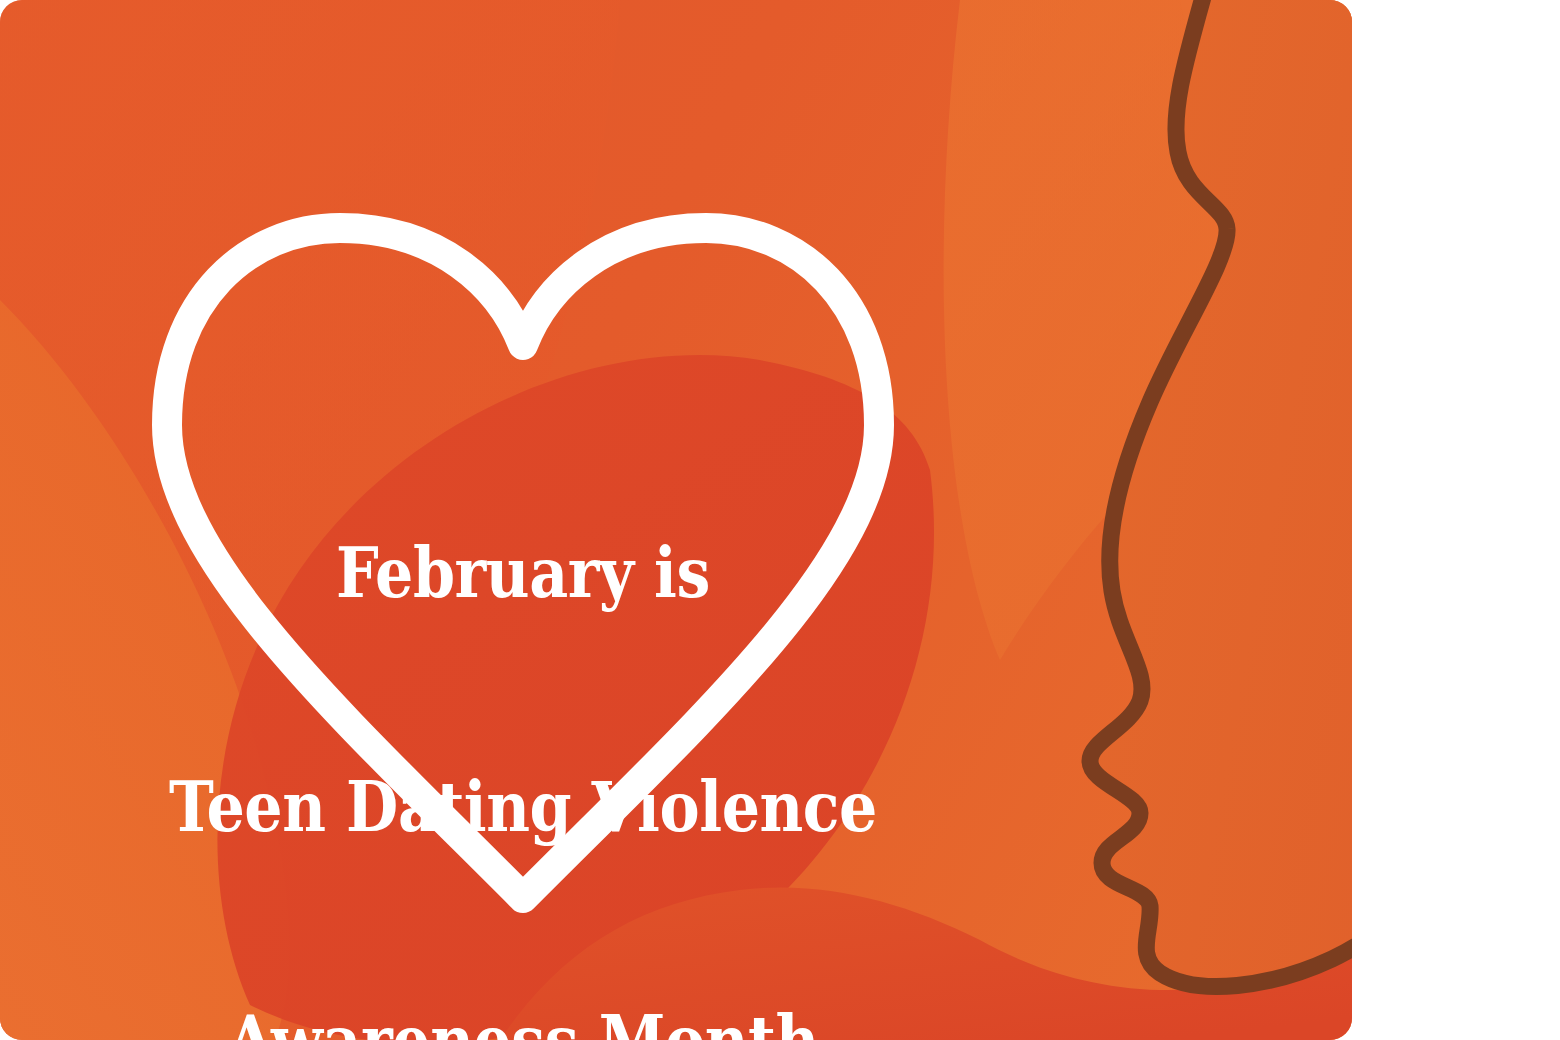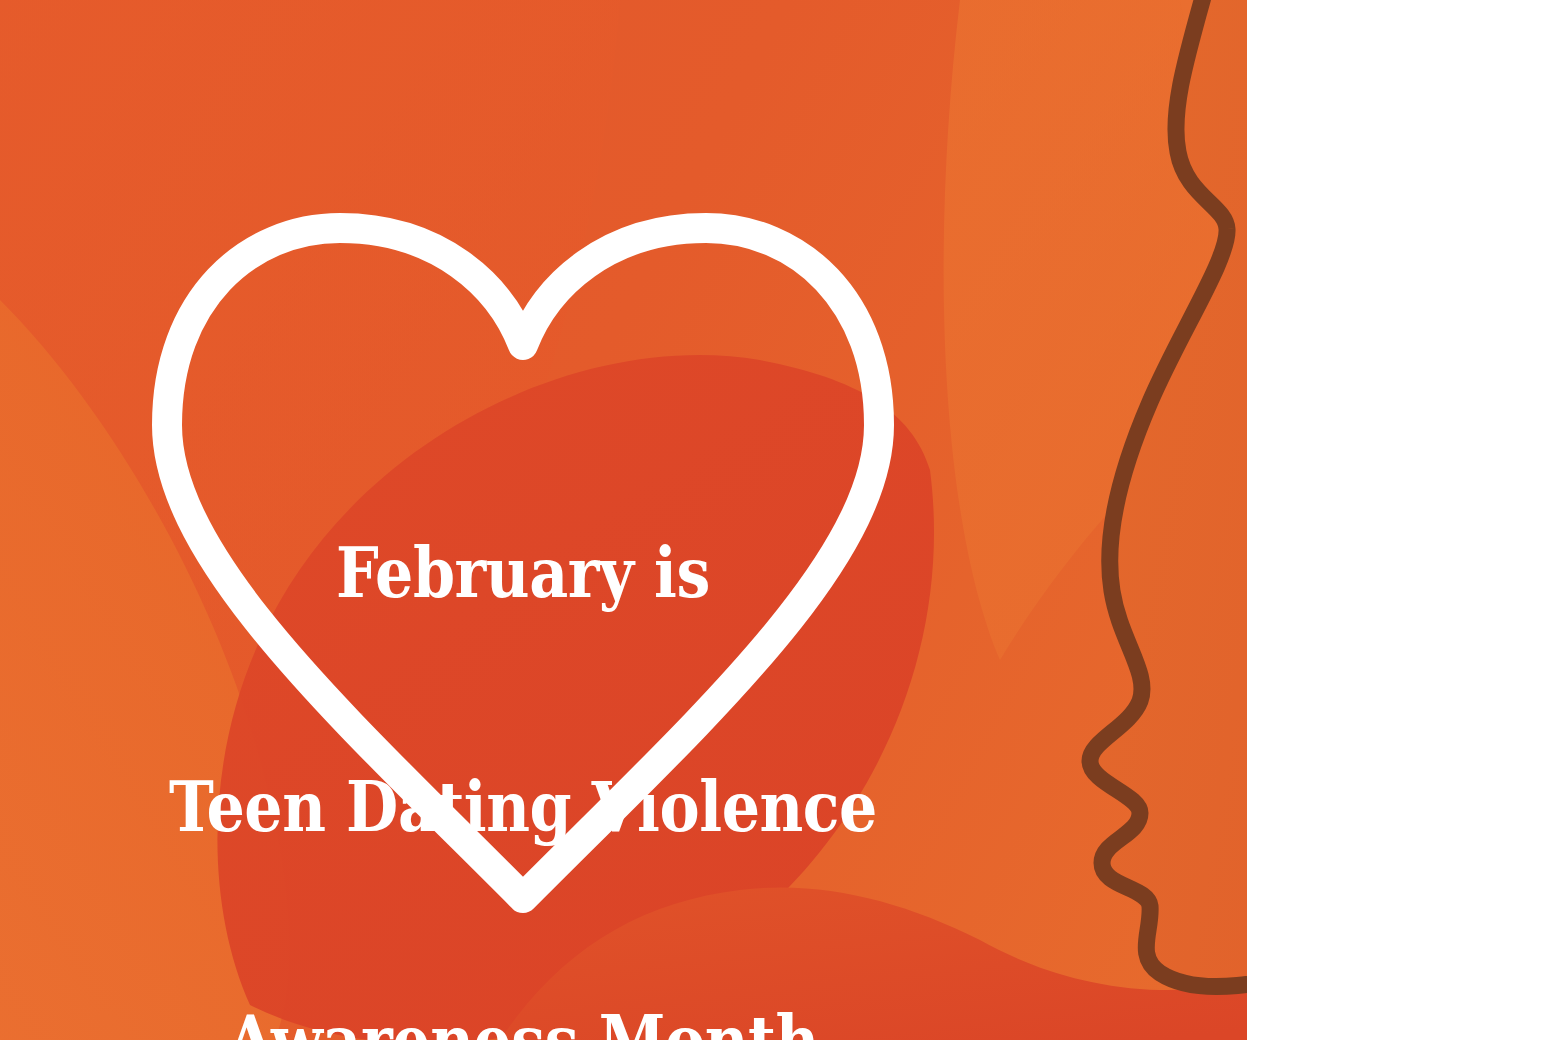--- a/index.html
+++ b/index.html
@@ -3,24 +3,25 @@
 <meta charset="utf-8">
 <title>Teen Dating Violence Awareness Month</title>
 <style>
   html, body {
     margin: 0;
     padding: 0;
     background: #ffffff;
   }
   #poster {
     position: relative;
-    width: 1247px;
+    width: 1352px;
     height: 1040px;
     overflow: hidden;
     font-family: "Liberation Serif", "DejaVu Serif", serif;
+    border-radius: 22px;
   }
   #poster svg.layer {
     position: absolute;
     top: 0;
     left: 0;
     width: 1560px;
     height: 1040px;
     display: block;
   }
   #headline {

